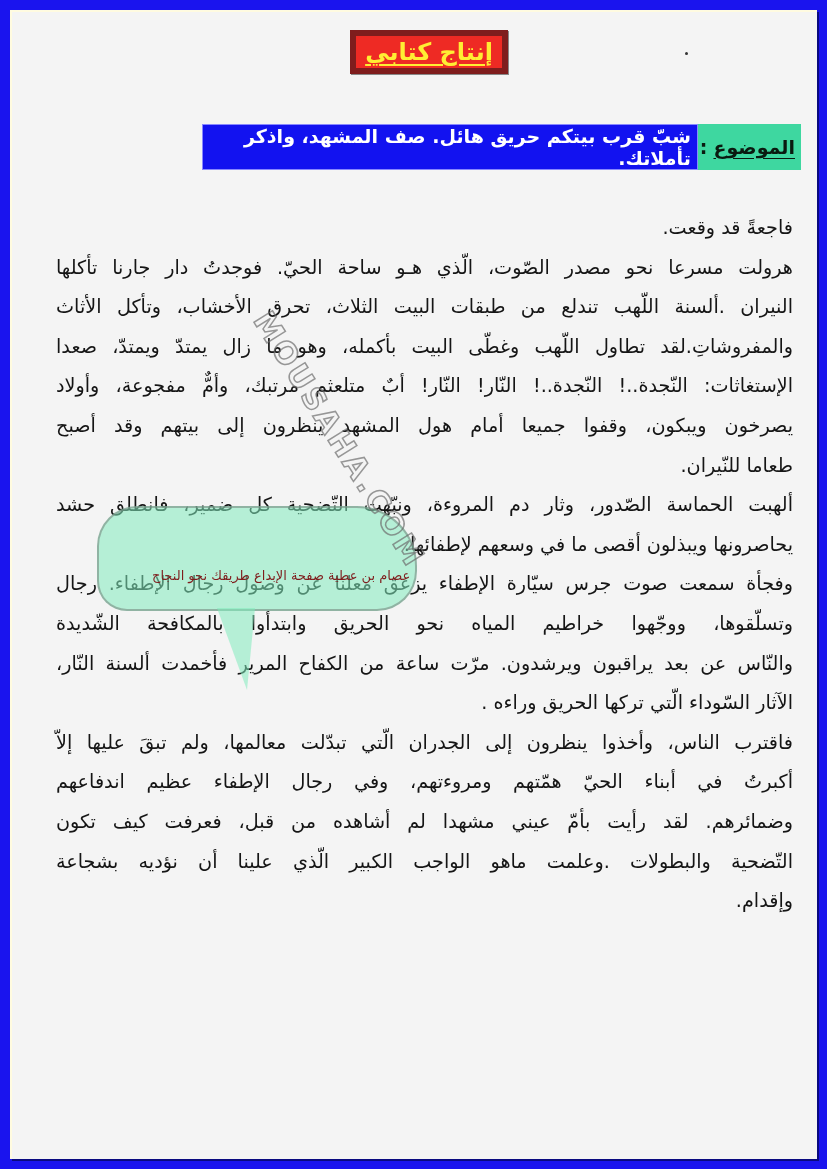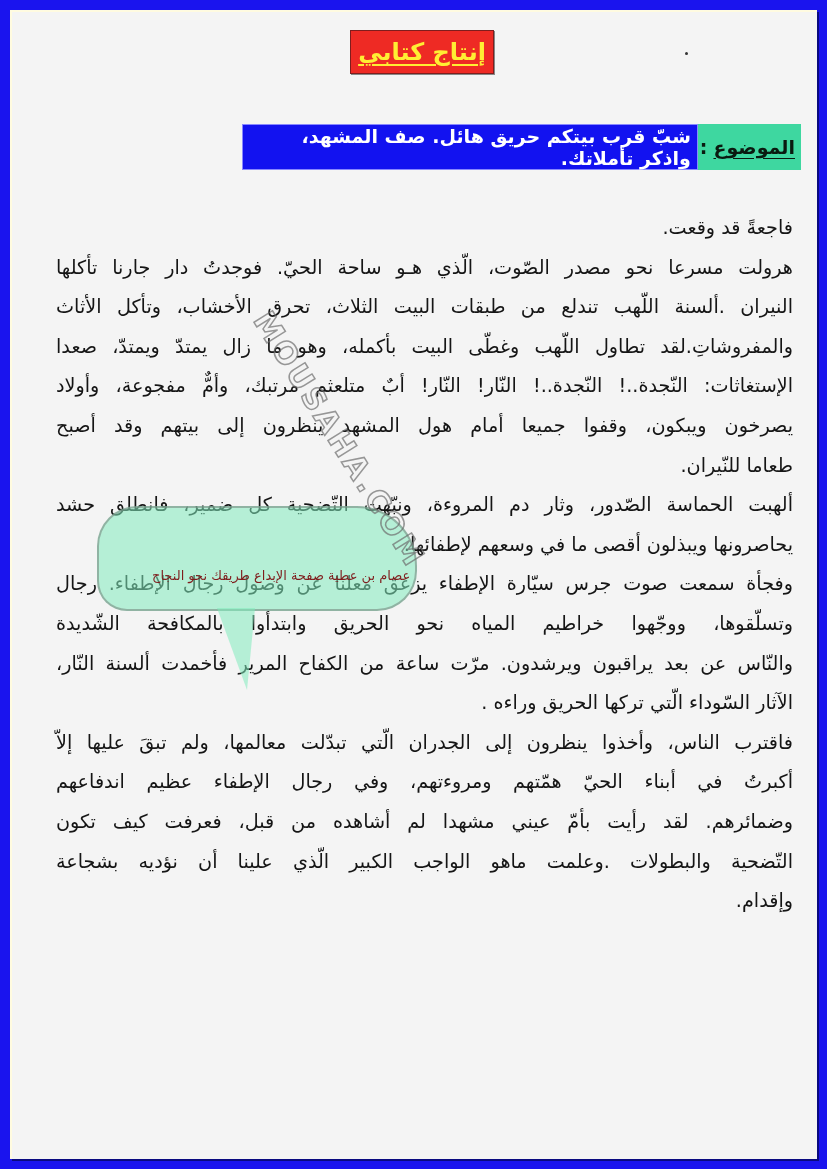--- a/index.html
+++ b/index.html
@@ -19,23 +19,23 @@
       direction: rtl;
       font-family: "DejaVu Sans", sans-serif;
       color: #151515;
     }
     .dot {
       position: absolute; top: 40px; left: 673px;
       width: 3px; height: 3px; border-radius: 50%; background: #333;
     }
     .title-box {
       position: absolute; top: 18px; left: 338px;
-      width: 144px; height: 44px;
+      width: 158px; height: 44px;
       background: #ee2a24;
-      border: 1px solid #7f1d1d;
+      border: 6px solid #7f1d1d;
       display: flex; align-items: center; justify-content: center;
       box-shadow: 1px 1px 0 #888;
     }
     .title-text {
       color: #ffee33; font-size: 24px; font-weight: bold;
       text-decoration: underline; text-decoration-thickness: 2px;
       text-underline-offset: 4px;
     }
     .topic-row {
       position: absolute; top: 112px; right: 16px;
@@ -54,21 +54,21 @@
       background: #3ed7a0; color: #0a1a10; font-size: 19px; font-weight: bold;
       display: flex; align-items: center; padding-left: 2px;
     }
     .topic-text {
       background: #1212f0;
       color: #ffffff;
       font-size: 19px; font-weight: bold;
       padding: 0 6px 0 12px;
       display: flex; align-items: center;
       border: 1px solid #8888ff;
-      width: 456px;
+      width: 496px;
     }
     .body-text {
       position: absolute; top: 196px; right: 24px; left: 44px;
       font-size: 19.2px;
       line-height: 39.6px;
       text-align: justify;
       text-align-last: right;
     }
     .body-text p { margin: 0; }
     .body-text p .ln { display: block; text-align: justify; text-align-last: justify; }

